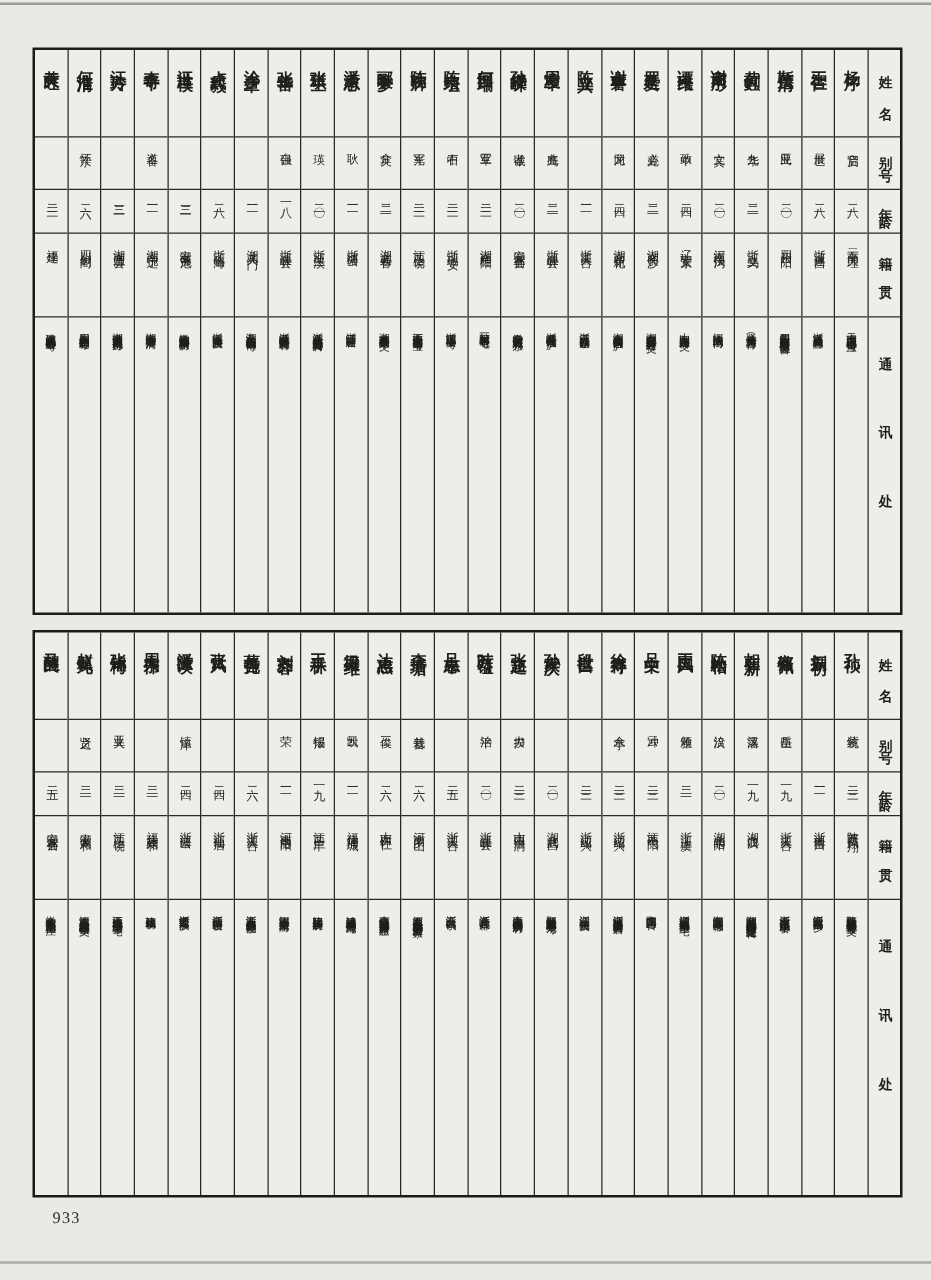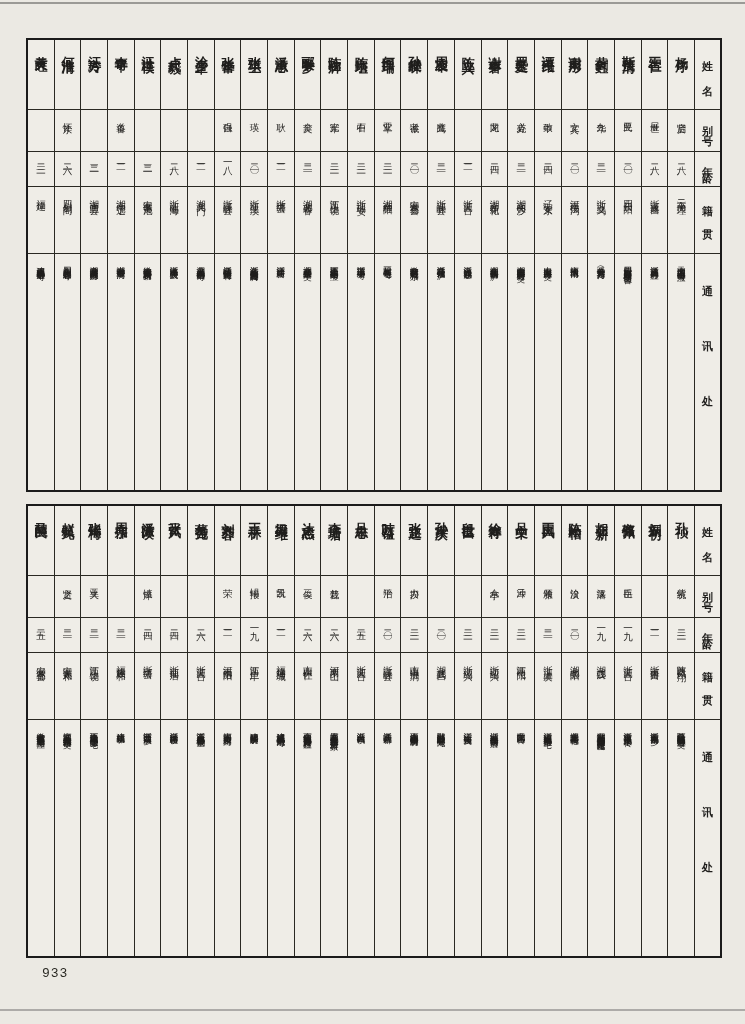--- a/index.html
+++ b/index.html
@@ -56,21 +56,21 @@
 
   .labcol .v { font-weight:bold; font-size:11px; }
   .lab-name    { letter-spacing:24px; padding-top:6px; }
   .lab-alias   { letter-spacing:10px; padding-top:2px; }
   .lab-age     { letter-spacing:6px;  padding-top:1px; }
   .lab-origin  { letter-spacing:24px; padding-top:4px; }
   .lab-address { letter-spacing:55px; padding-top:16px; }
 
   .pagenum {
     position:absolute; left:42px; top:966px;
-    font-family:Liberation Mono, monospace;
+    font-family:Liberation Serif, serif;
     font-size:13px; letter-spacing:1px; color:#2a2923;
   }
 </style>
 </head>
 <body>
 
 <div class="page">
   <div class="artifact top-line"></div>
   <div class="artifact bottom-line"></div>
 

